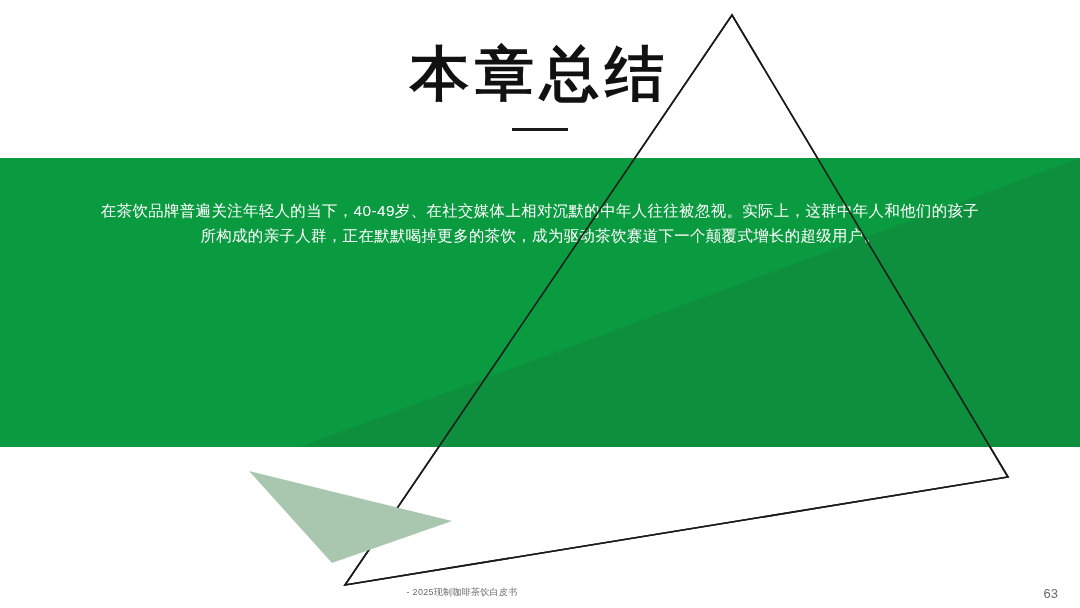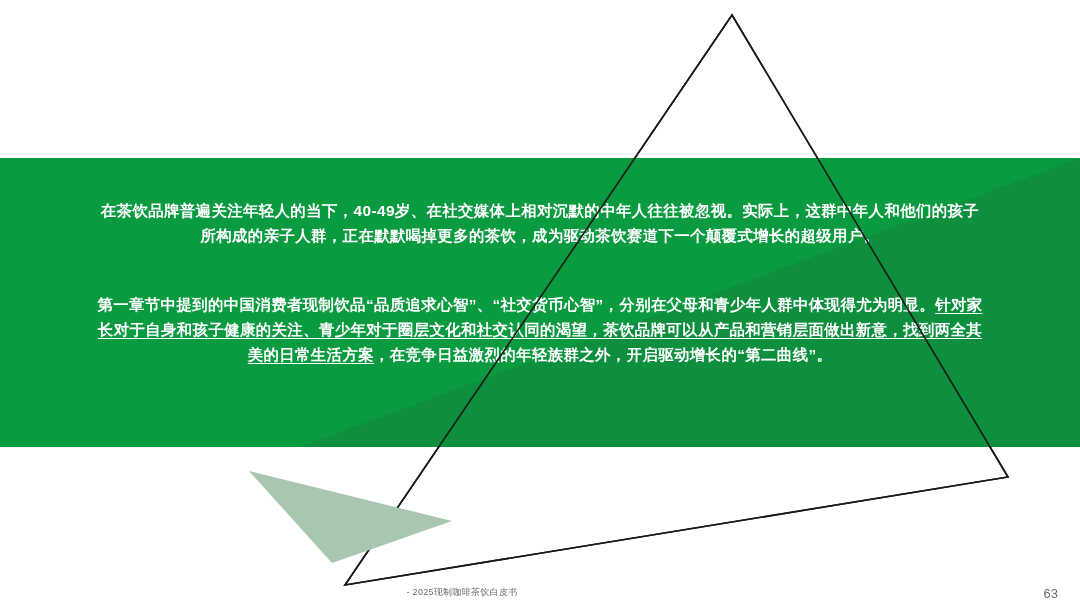--- a/index.html
+++ b/index.html
@@ -76,21 +76,20 @@
 
   
   #band-content {
     position: absolute;
     left: 96px;
     top: 198px;
     width: 888px;
     z-index: 3;
     text-align: center;
     color: #ffffff;
-    font-weight: bold;
   }
   .para {
     font-size: 15.4px;
     line-height: 25px;
     letter-spacing: 0.4px;
     color: #ffffff;
     margin: 0;
     text-align: center;
     font-family: "Liberation Sans", "DejaVu Sans", sans-serif;
   }
@@ -126,27 +125,28 @@
   <svg class="deco-layer below" viewBox="0 0 1080 608">
     <polygon id="deco-outline-tri-under" points="732,15 1008,477 345,585" fill="none" stroke="#1a1a1a" stroke-width="1.6"></polygon>
   </svg>
 
   <div id="green-band" style="background: rgb(10, 154, 63);">
     <svg class="band-shade" viewBox="0 0 1080 289" preserveAspectRatio="none">
       <polygon points="1080,0 1080,289 300,289" fill="#0d8f3d"></polygon>
     </svg>
   </div>
 
+  <div id="title-block">
+    <h1 id="page-title">本章总结</h1>
+    <div id="title-divider"></div>
+  </div>
 
   <div id="band-content">
     <p class="para" id="para-1">
       <span>在茶饮品牌普遍关注年轻人的当下，40-49岁、在社交媒体上相对沉默的中年人往往被忽视。实际上，这群中年人和他们的孩子所构成的亲子人群，正在默默喝掉更多的茶饮，成为驱动茶饮赛道下一个颠覆式增长的超级用户。</span>
-    </p>
-    <p class="para" id="para-2">
-      <span>第一章节中提到的中国消费者现制饮品“品质追求心智”、“社交货币心智”，分别在父母和青少年人群中体现得尤为明显。</span><span class="u">针对家长对于自身和孩子健康的关注、青少年对于圈层文化和社交认同的渴望，茶饮品牌可以从产品和营销层面做出新意，找到两全其美的日常生活方案</span><span>，在竞争日益激烈的年轻族群之外，开启驱动增长的“第二曲线”。</span>
     </p>
   </div>
 
   <svg class="deco-layer above" viewBox="0 0 1080 608">
     <polygon id="deco-outline-tri-over" points="732,15 1008,477 345,585" fill="none" stroke="#1a1a1a" stroke-width="1.6"></polygon>
     <polygon id="deco-sage-tri" points="249,471 452,521 332,563" fill="#a9c7ae"></polygon>
   </svg>
 
   <div id="footer-note">- 2025现制咖啡茶饮白皮书</div>
   <div id="page-number">63</div>

